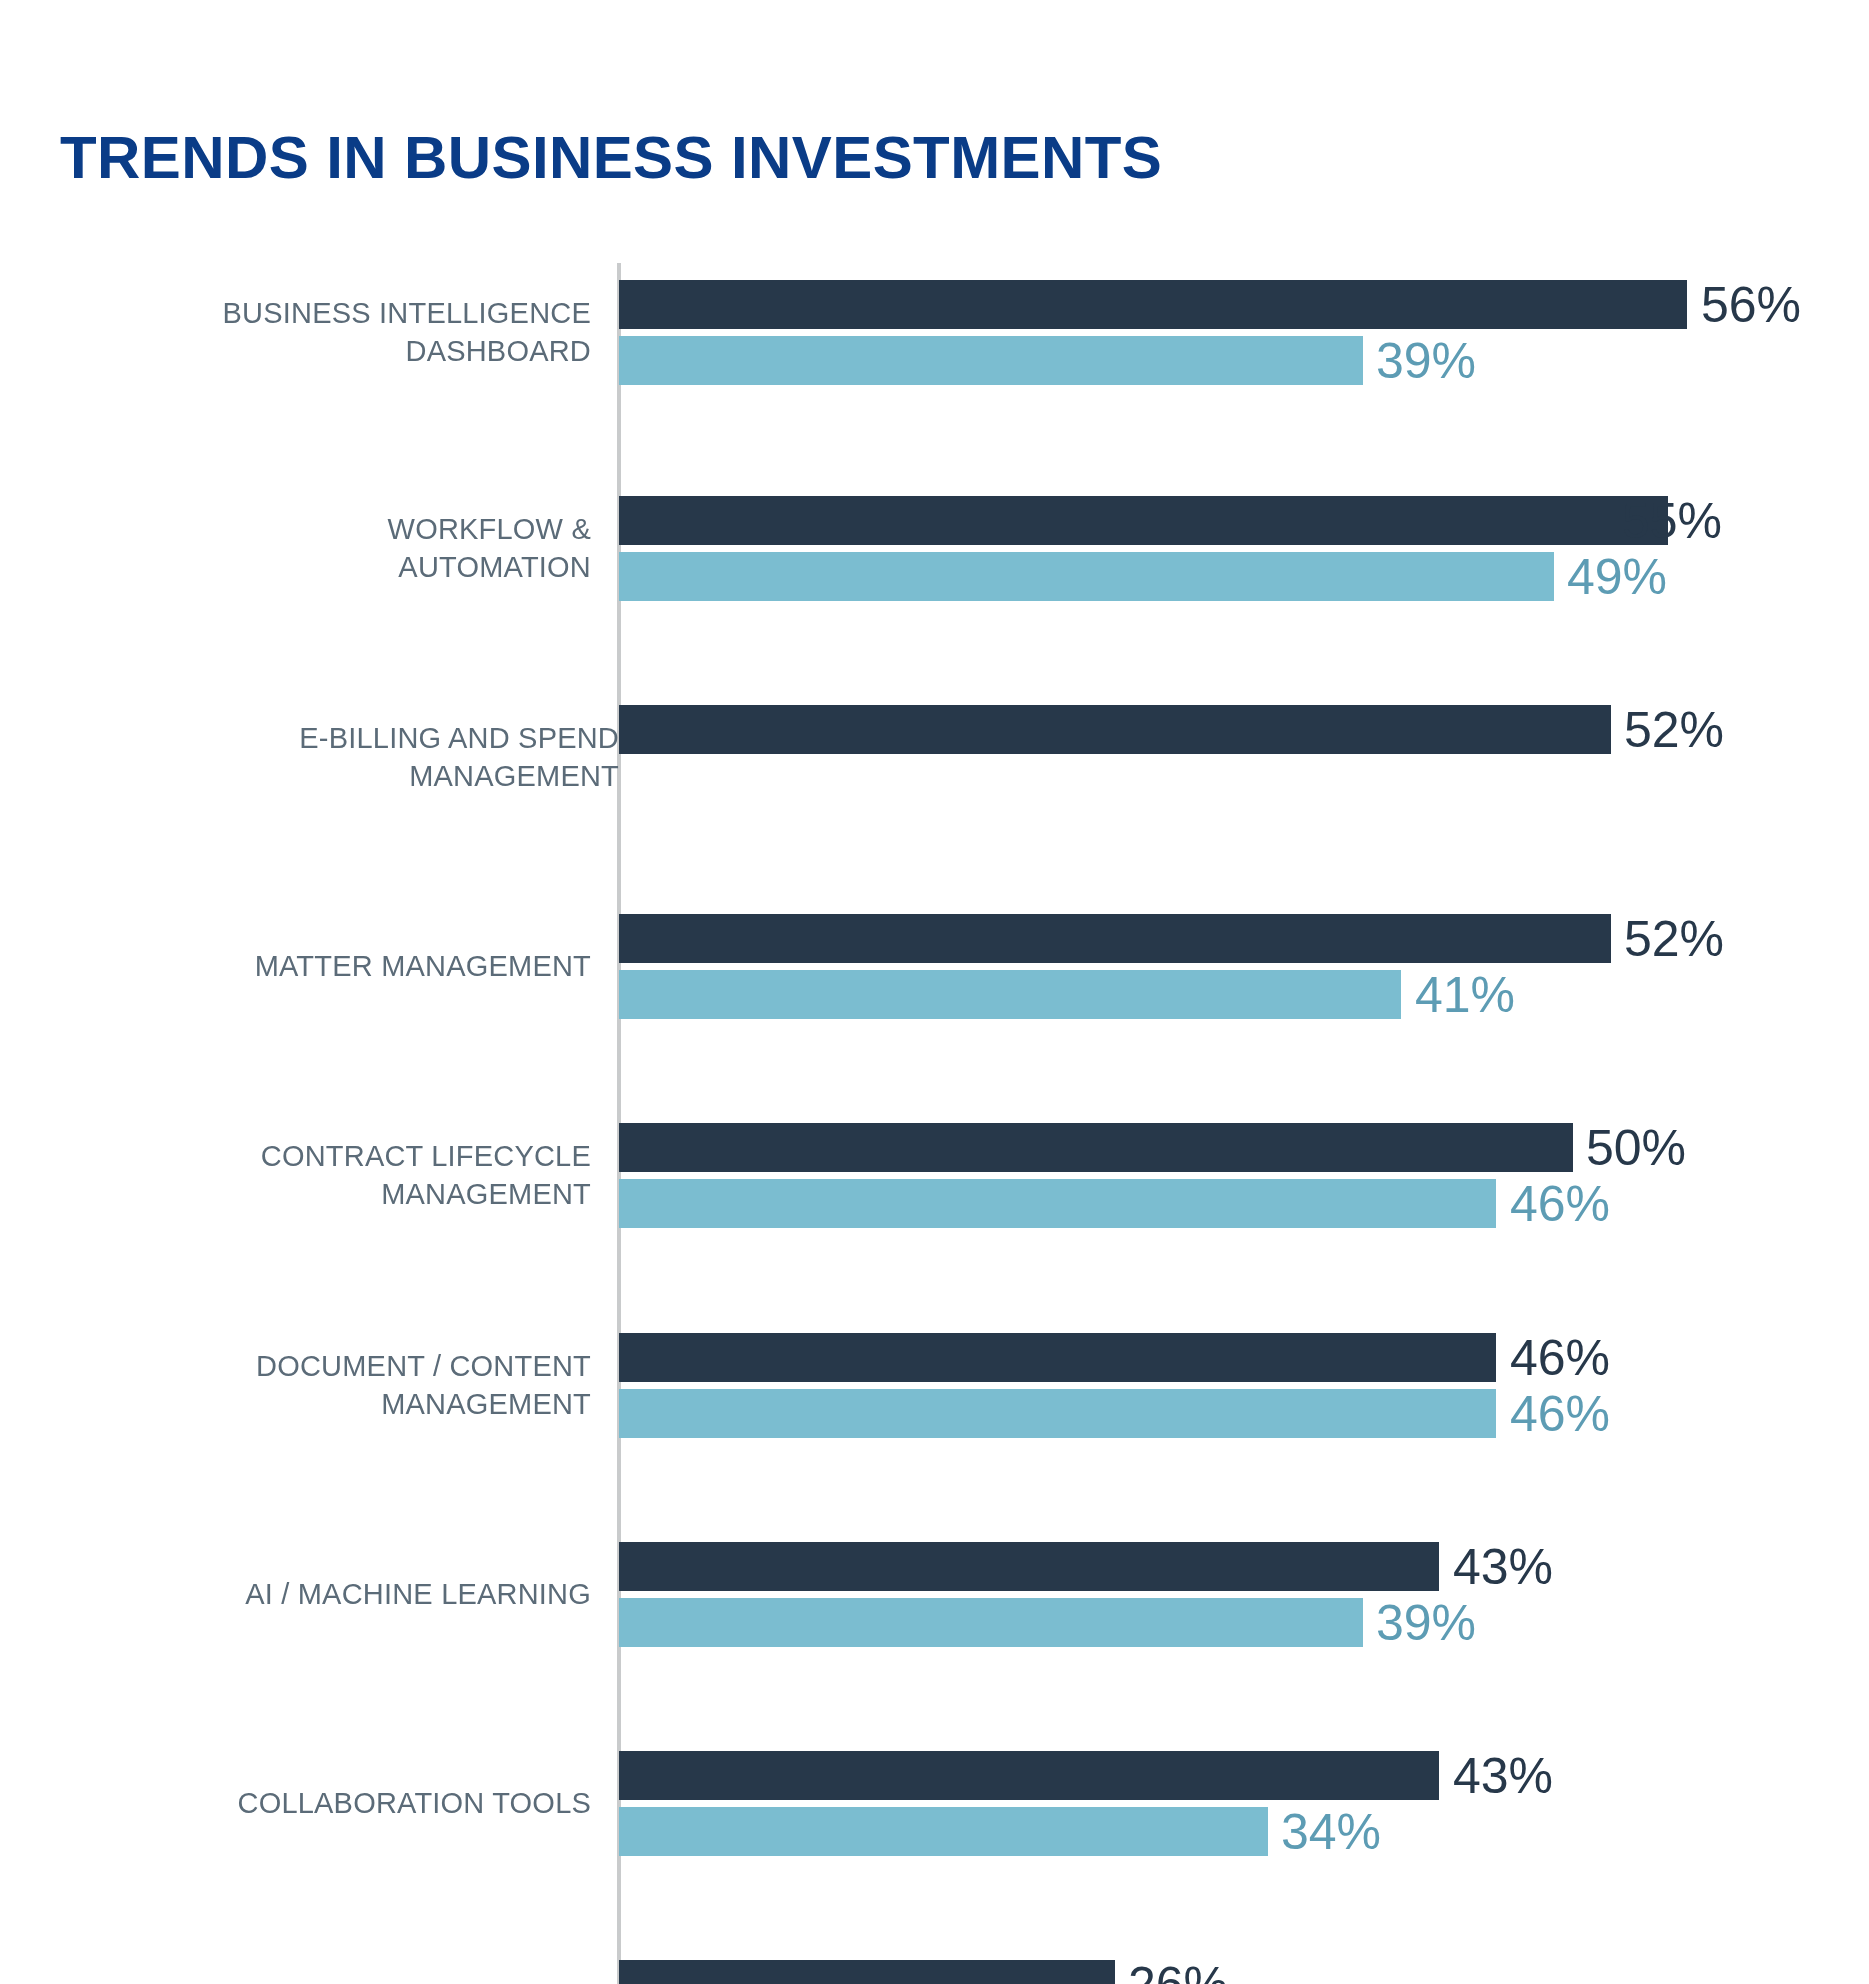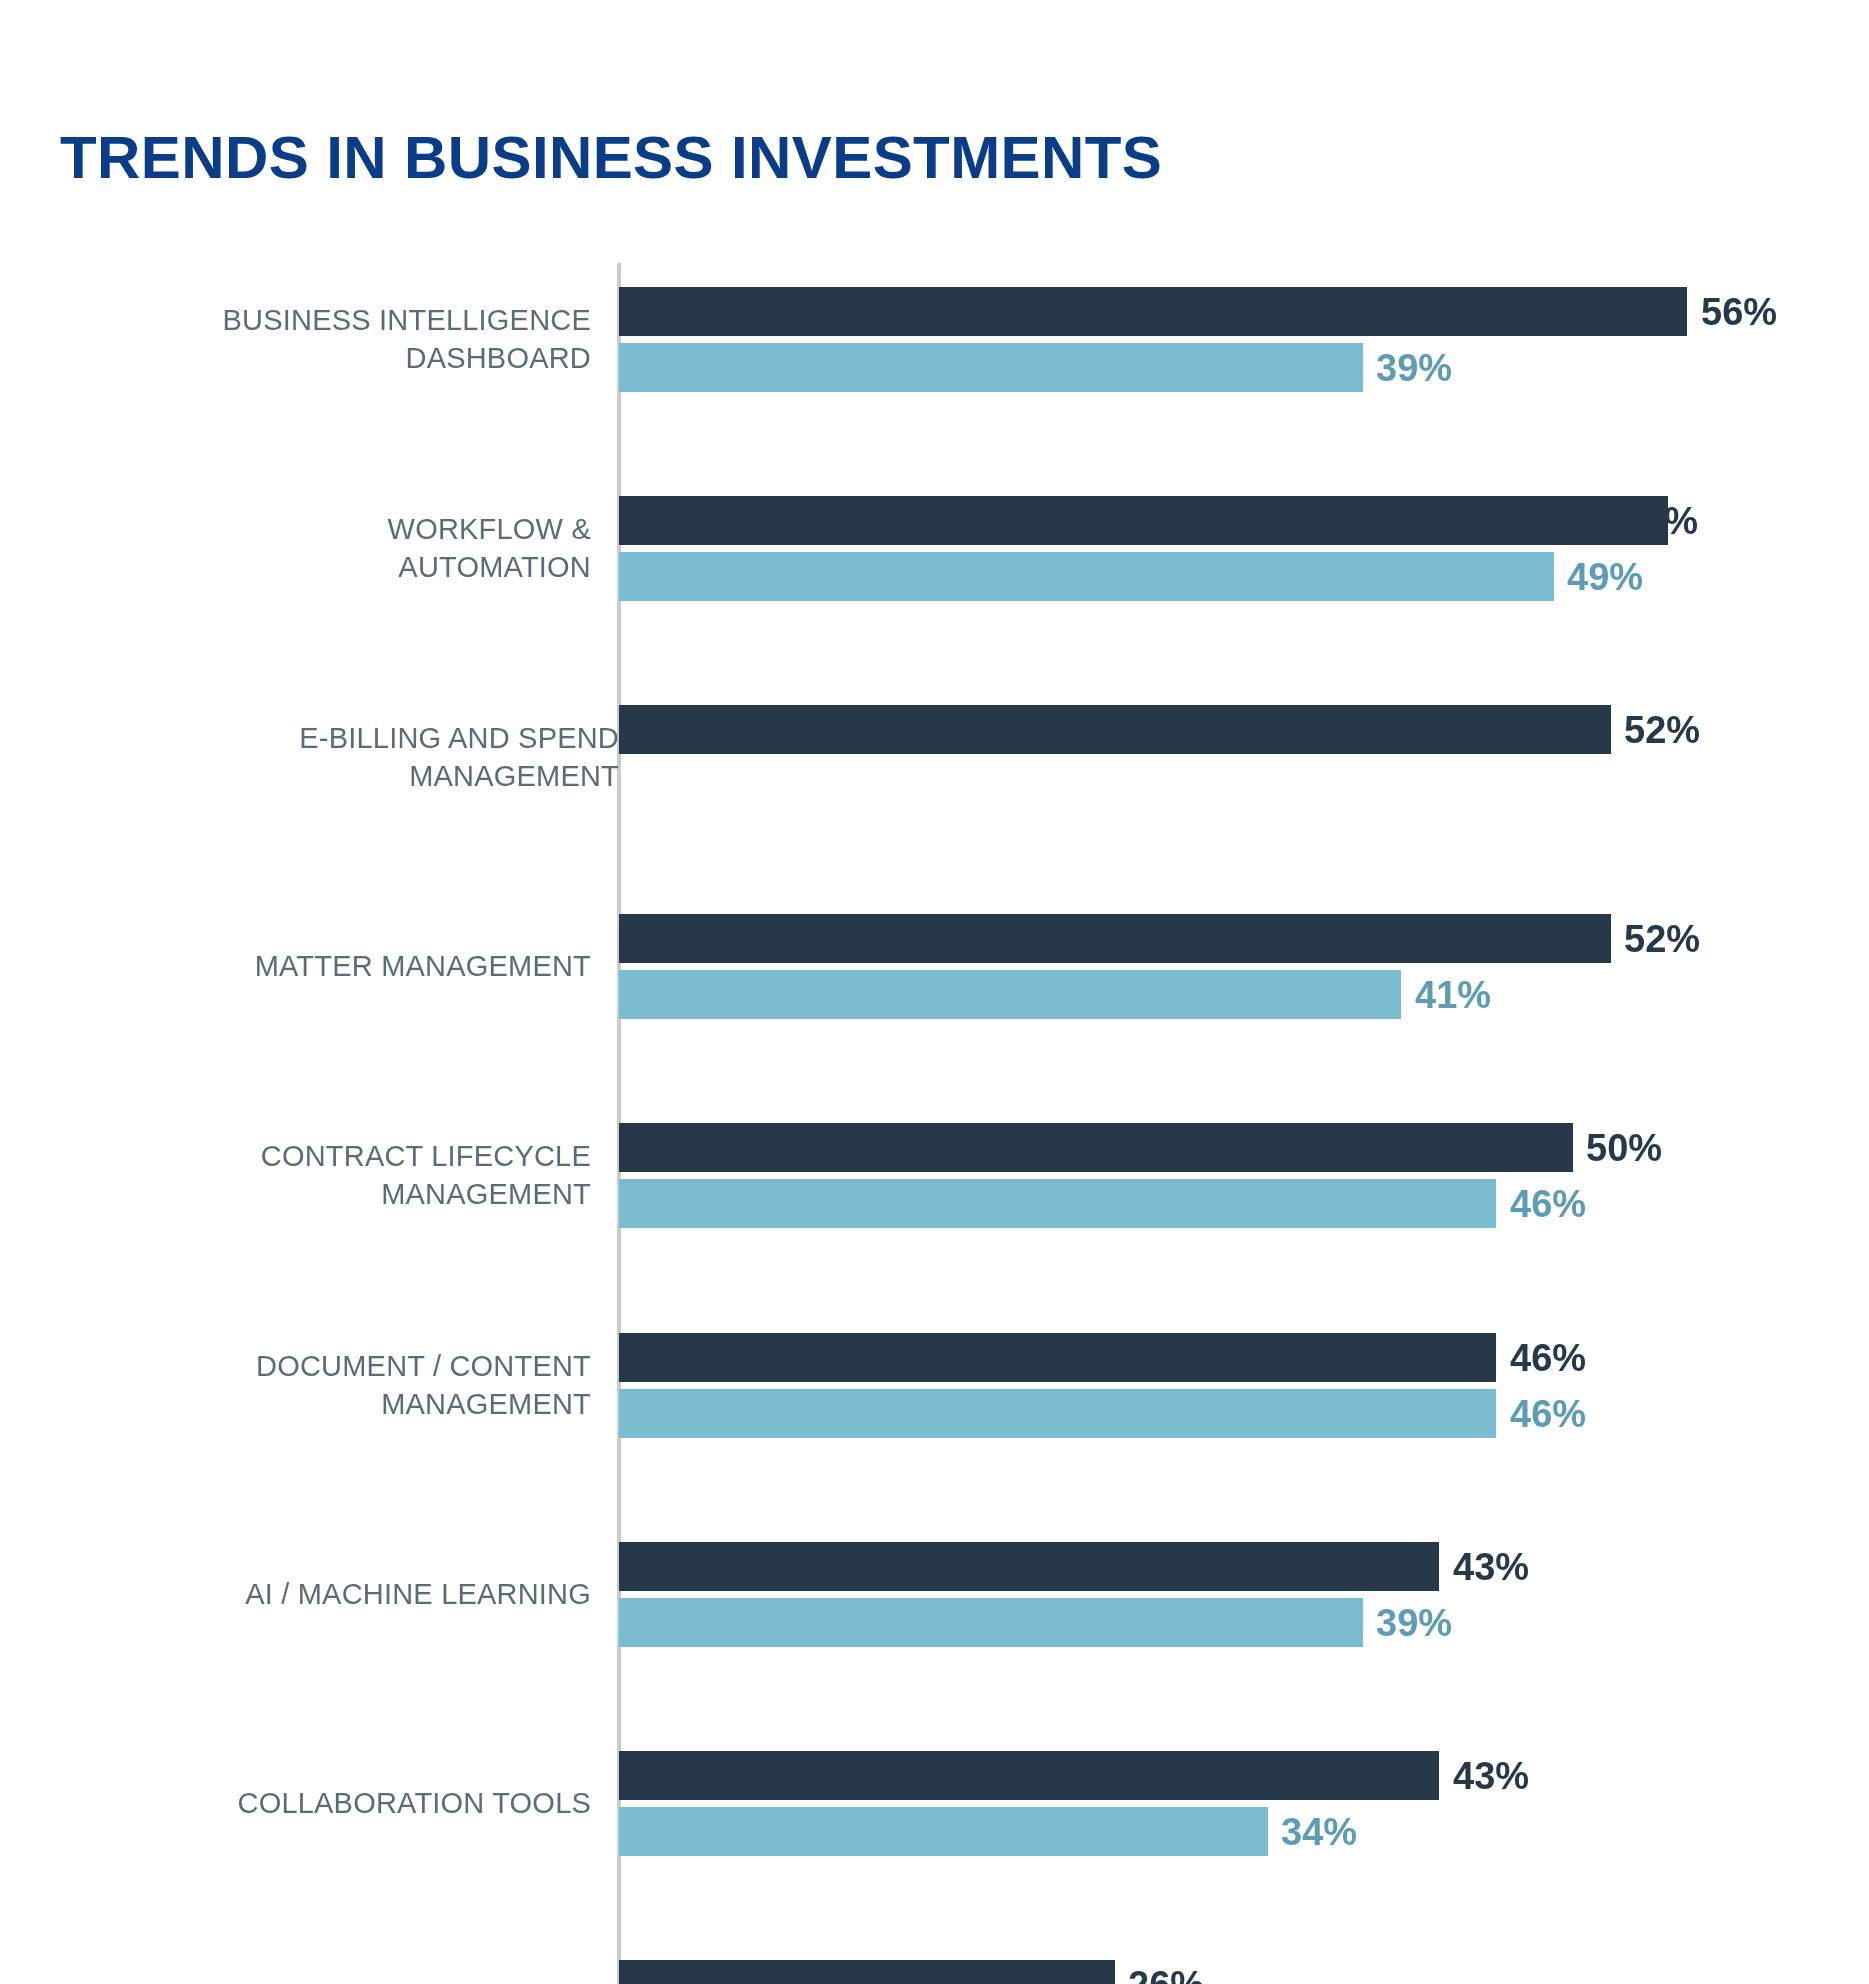--- a/index.html
+++ b/index.html
@@ -79,39 +79,39 @@
     top: 0;
     height: 49px;
   }
   .bar.y2022 { background: #27384a; }
   .bar.y2020 { background: #7bbdd0; }
 
   .bar-value {
     position: absolute;
     top: 50%;
     transform: translateY(-50%);
-    font-size: 38px;
-    font-weight: 700;
+    font-size: 50px;
+    font-weight: 400;
     white-space: nowrap;
     letter-spacing: 0px;
   }
   .bar-value.y2022 { color: #27384a; }
   .bar-value.y2020 { color: #5d9cb4; }
 </style>
 </head>
 <body>
 
 <div id="chart-title">
   <span class="title-line">TRENDS IN BUSINESS INVESTMENTS</span>
 </div>
 
 <div id="plot-area">
   <div id="axis-line"></div>
   <div id="bar-groups">
-      <div class="bar-group" style="top: 287px; height: 106px;">
+      <div class="bar-group" style="top: 280px; height: 106px;">
         <div class="cat-label" style="top: 14px;">BUSINESS INTELLIGENCE
 DASHBOARD</div>
         <div class="bar-row" style="top: 0px; width: 1231px;">
           <div class="bar y2022" style="width: 1068px;"></div>
           <div class="bar-value y2022" style="left: 1082px;">56%</div>
         </div>
         <div class="bar-row" style="top: 56px; width: 1231px;">
           <div class="bar y2020" style="width: 744px;"></div>
           <div class="bar-value y2020" style="left: 757px;">39%</div>
         </div>

